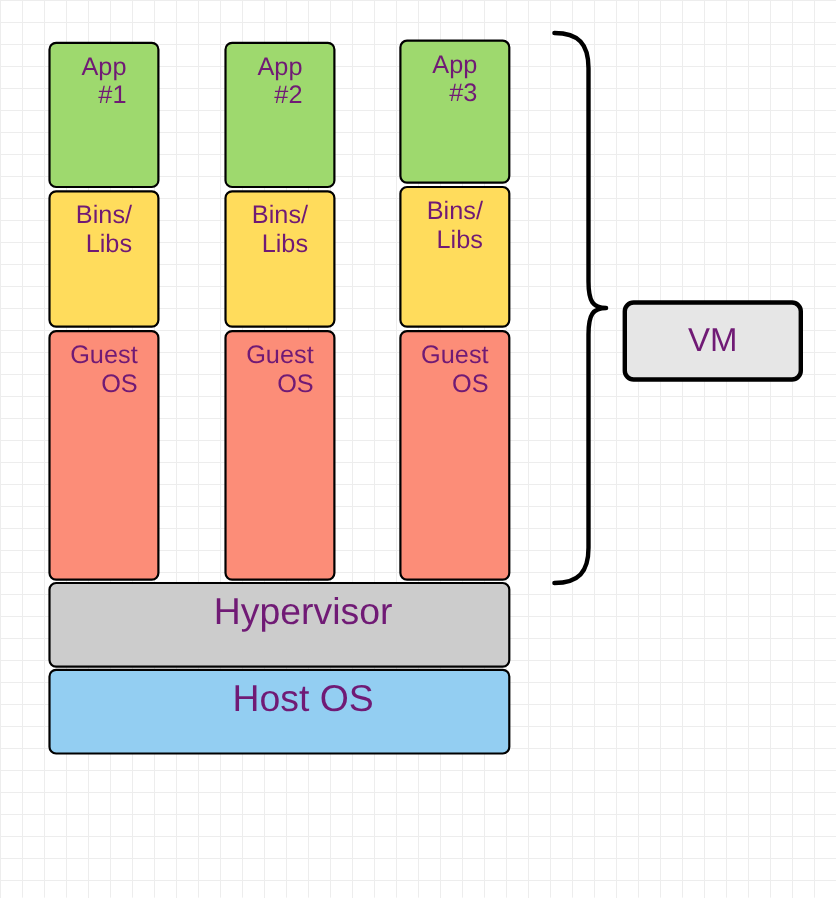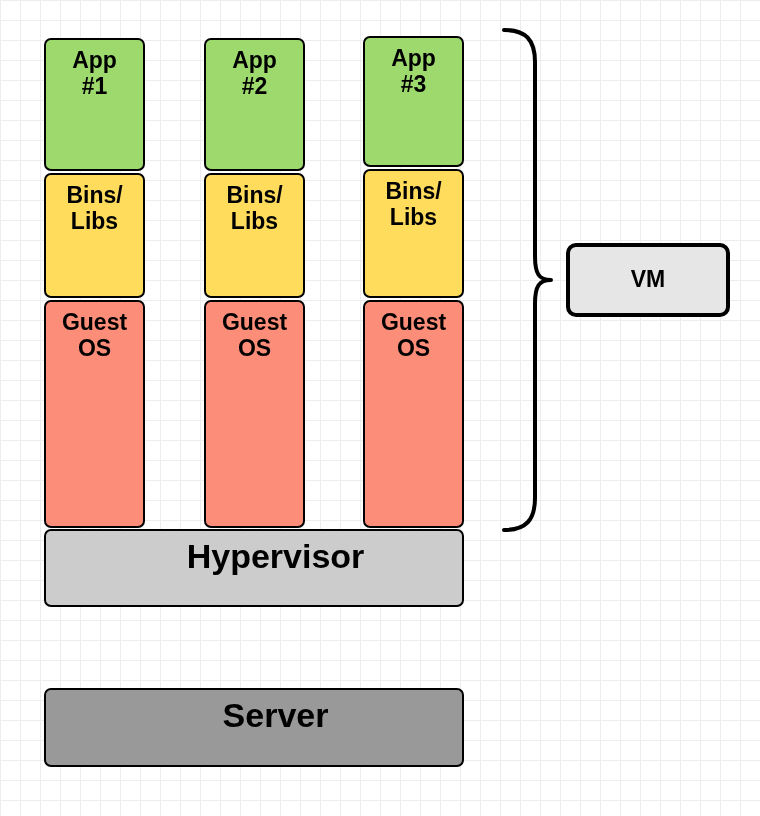--- a/index.html
+++ b/index.html
@@ -34,23 +34,23 @@
   }
 
   
   .box {
     position: absolute;
     box-sizing: border-box;
     border: 2px solid #000000;
     border-radius: 7px;
     display: flex;
     justify-content: center;
-    color: #000000;
-    font-weight: bold;
-    text-align: center;
+    color: #701a75;
+    font-weight: normal;
+    text-align: right;
     line-height: 1.12;
     white-space: pre-line;
   }
 
   
   .cell {
     align-items: flex-start;
     padding-top: 8px;
     font-size: 23px;
   }
@@ -69,21 +69,22 @@
   .hypervisor { background: #CCCCCC; }
   .hostos     { background: #93CEF2; }
   .server     { background: #999999; }
 
   
   .vm-box {
     align-items: center;
     background: #E6E6E6;
     border-width: 4px;
     border-radius: 10px;
-    font-size: 23px;
+    font-size: 30px;
+    margin-top: 30px;
   }
 
   
   #brace {
     position: absolute;
     left: 494px;
     top: 24px;
     width: 60px;
     height: 512px;
     overflow: visible;
@@ -109,21 +110,21 @@
 OS</div>
 
   <div class="box cell app" style="left:363px; top:36px;  width:101px; height:131px;">App
 #3</div>
   <div class="box cell bins" style="left:363px; top:169px; width:101px; height:129px;">Bins/
 Libs</div>
   <div class="box cell guest" style="left:363px; top:300px; width:101px; height:228px;">Guest
 OS</div>
 
   <div class="box layer hypervisor" style="left:44px; top:529px; width:420px; height:78px;">Hypervisor</div>
-  <div class="box layer server" style="left:44px; top:688px; width:420px; height:79px;">Server</div>
+  <div class="box layer hostos" style="left:44px; top:608px; width:420px; height:78px;">Host OS</div>
 
   <svg id="brace" viewBox="0 0 60 512" xmlns="http://www.w3.org/2000/svg">
     <path d="M 10 6
              C 32 6, 41 16, 41 38
              L 41 232
              C 41 250, 45 256, 57 256
              C 45 256, 41 262, 41 280
              L 41 474
              C 41 496, 32 506, 10 506" fill="none" stroke="#000000" stroke-width="4" stroke-linecap="round" stroke-linejoin="round"></path>
   </svg>

